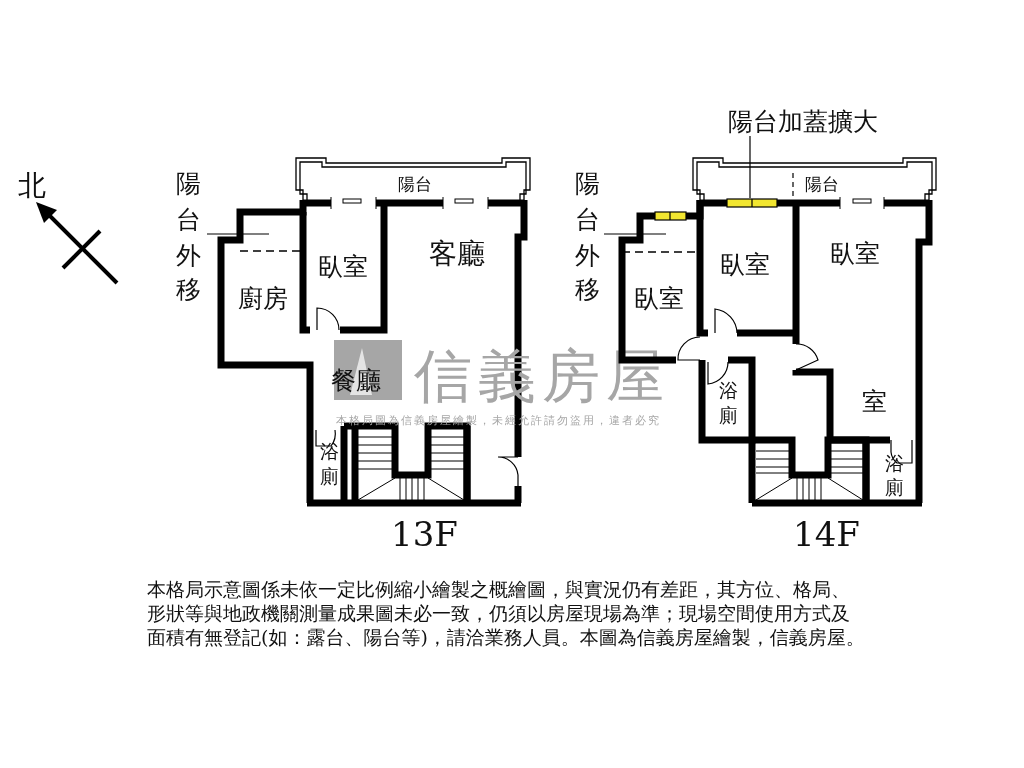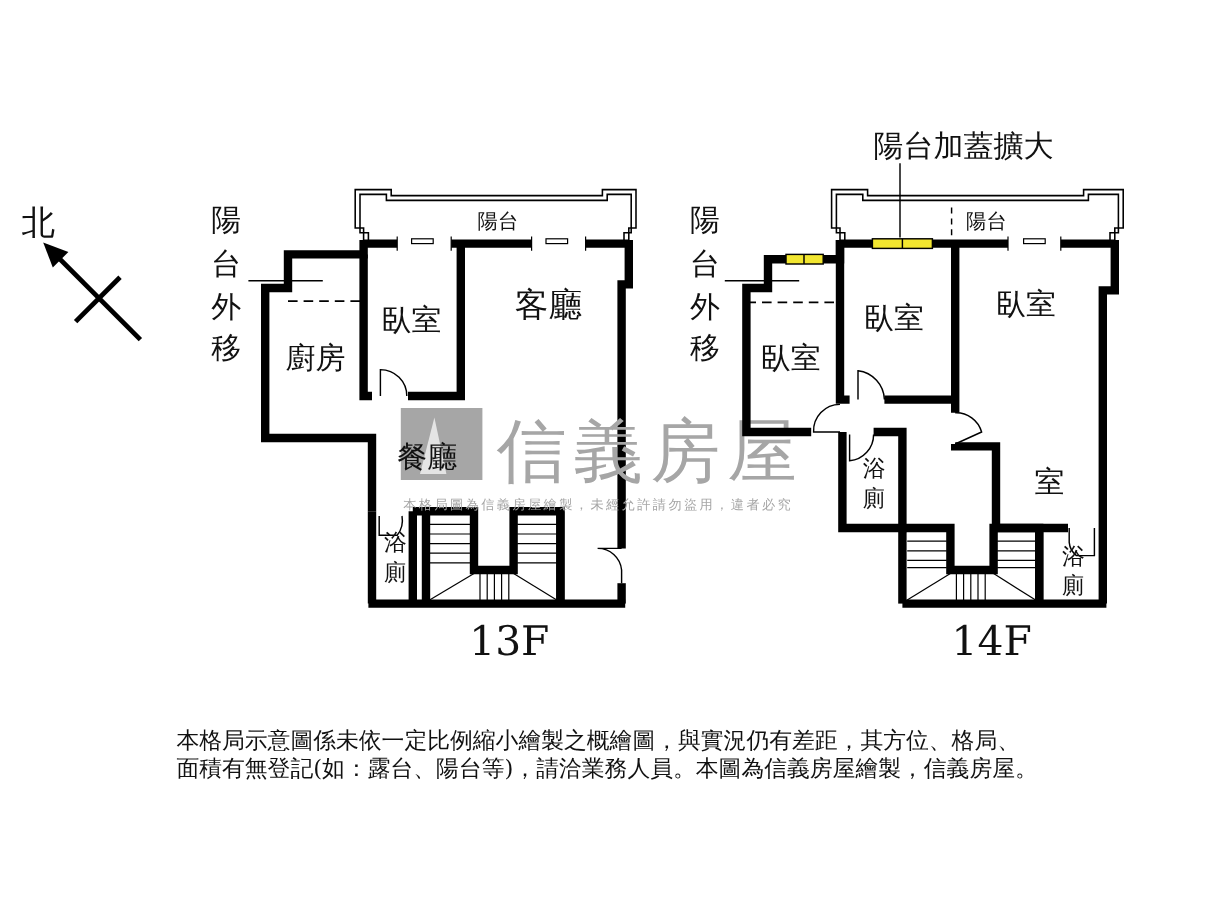--- a/index.html
+++ b/index.html
@@ -3,21 +3,21 @@
 <meta charset="utf-8">
 <style>
   html, body { margin: 0; padding: 0; background: #ffffff; }
   body { width: 1024px; height: 768px; position: relative; overflow: hidden;
          font-family: "DejaVu Serif", "Liberation Serif", serif; color: #111; }
   svg.plan { position: absolute; left: 0; top: 0; width: 1024px; height: 768px; }
   .lbl { font-family: "DejaVu Serif", "Liberation Serif", serif; fill: #111; }
   .wm  { font-family: "DejaVu Sans", "Liberation Sans", sans-serif; fill: #a6a6a6; }
   .disclaimer { position: absolute; left: 147px; top: 577px; width: 870px;
                 font-size: 19px; line-height: 24px; color: #111;
-                font-family: "DejaVu Serif", "Liberation Serif", serif; margin-top: 28px; }
+                font-family: "DejaVu Serif", "Liberation Serif", serif; }
   .disclaimer div { white-space: nowrap; }
 </style>
 </head>
 <body>
 
 <svg class="plan" viewBox="0 0 1024 768" xmlns="http://www.w3.org/2000/svg">
 
   <g>
     <line x1="117" y1="283" x2="42" y2="208" stroke="#000" stroke-width="4"></line>
     <polygon points="36,202 57,210 44,223" fill="#000"></polygon>
@@ -205,14 +205,15 @@
   <text class="lbl" x="862" y="410" font-size="25">室</text>
   <text class="lbl" x="719" y="397" font-size="19">浴</text>
   <text class="lbl" x="719" y="422" font-size="19">廁</text>
   <text class="lbl" x="885" y="470" font-size="19">浴</text>
   <text class="lbl" x="885" y="494" font-size="19">廁</text>
   <text class="lbl" x="793" y="546" font-size="34">14F</text>
 </svg>
 
 <div class="disclaimer">
   <div>本格局示意圖係未依一定比例縮小繪製之概繪圖，與實況仍有差距，其方位、格局、</div>
+  <div>形狀等與地政機關測量成果圖未必一致，仍須以房屋現場為準；現場空間使用方式及</div>
   <div>面積有無登記(如：露台、陽台等)，請洽業務人員。本圖為信義房屋繪製，信義房屋。</div>
 </div>
 
 </body></html>

